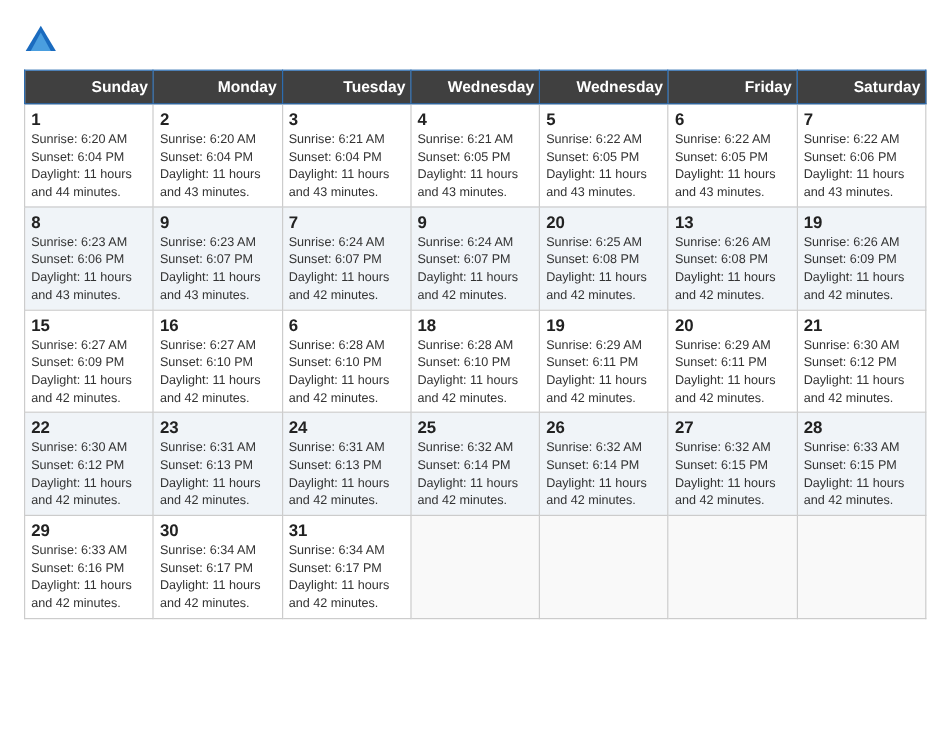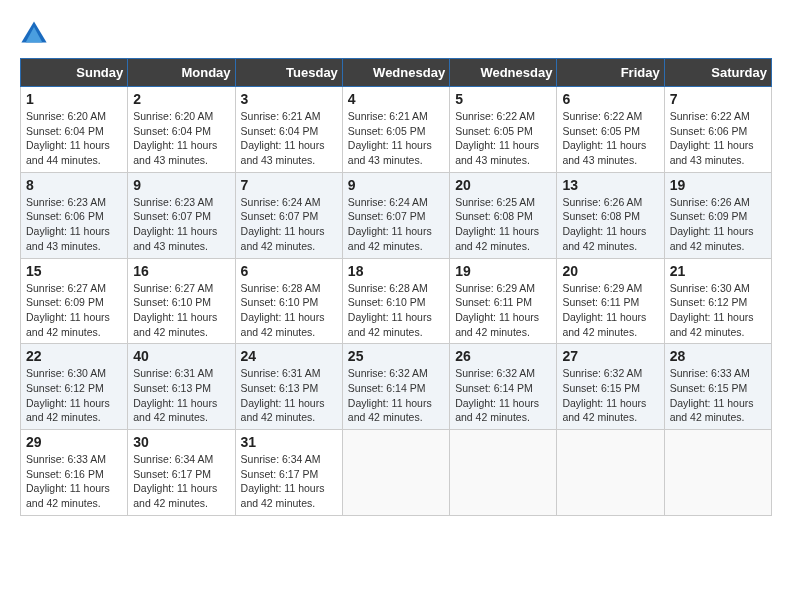--- a/index.html
+++ b/index.html
@@ -300,21 +300,21 @@
       <tr>
         <td>
         <span class="day-number">22</span>
         <div class="day-info">
           Sunrise: 6:30 AM<br>
           Sunset: 6:12 PM<br>
           Daylight: 11 hours and 42 minutes.
         </div>
       </td>
         <td>
-        <span class="day-number">40</span>
+        <span class="day-number">23</span>
         <div class="day-info">
           Sunrise: 6:31 AM<br>
           Sunset: 6:13 PM<br>
           Daylight: 11 hours and 42 minutes.
         </div>
       </td>
         <td>
         <span class="day-number">24</span>
         <div class="day-info">
           Sunrise: 6:31 AM<br>

